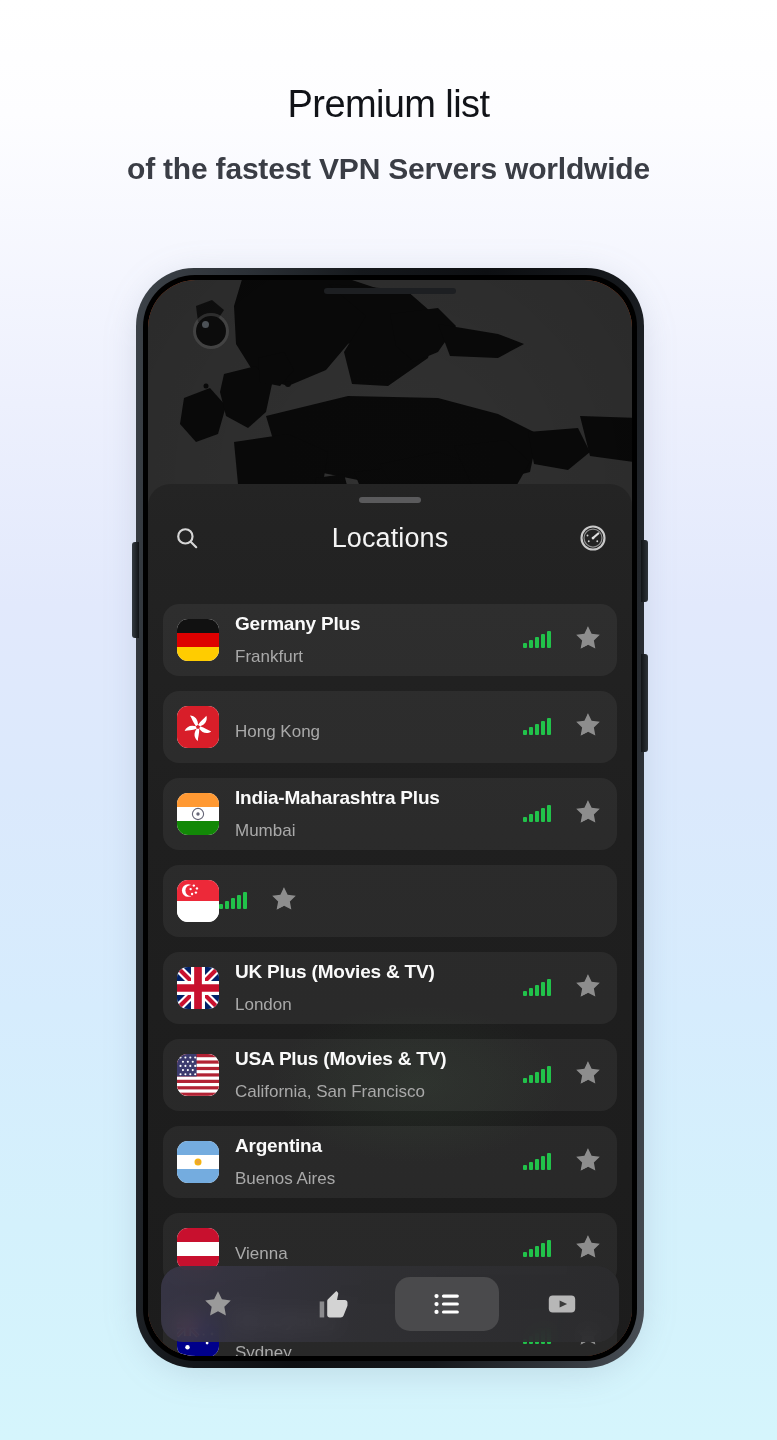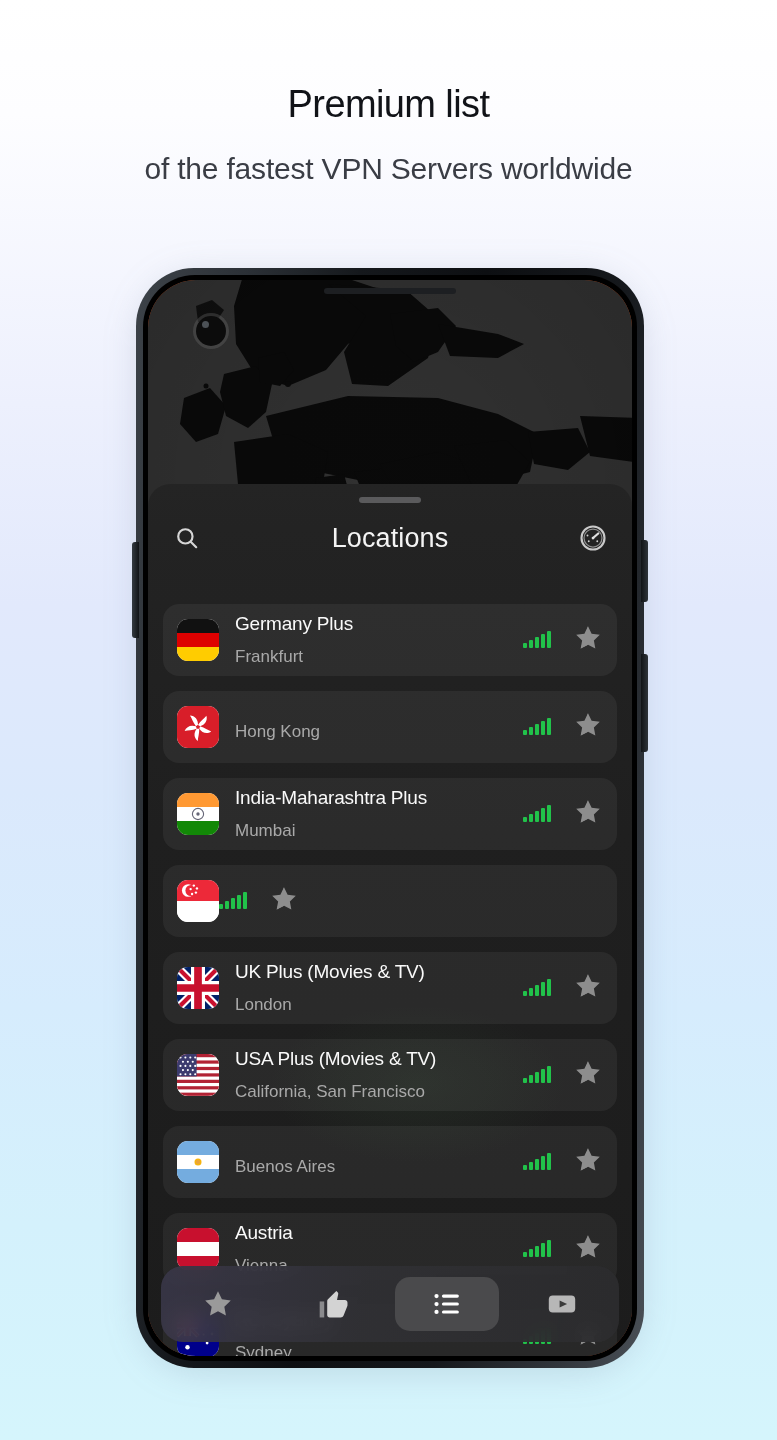--- a/index.html
+++ b/index.html
@@ -19,21 +19,21 @@
     position:relative;
   }
 
   
   .headings { position:absolute; top:0; left:0; width:777px; text-align:center; }
   .title-main {
     font-size:38px; font-weight:normal; color:#111318;
     letter-spacing:-0.6px; margin-top:84px; line-height:1.1;
   }
   .title-sub {
-    font-size:30px; font-weight:400; color:#3a3d45;
+    font-size:30px; font-weight:700; color:#3a3d45;
     letter-spacing:-0.2px; margin-top:26px;
   }
 
   
   .phone-wrap { position:absolute; left:136px; top:268px; width:508px; height:1105px; }
 
   .phone-shadow {
     position:absolute; left:6px; top:10px; width:496px; height:1092px;
     border-radius:58px; background:rgba(90,110,130,.22);
     filter:blur(18px);
@@ -113,21 +113,21 @@
     background:rgba(255,255,255,.055);
     border-radius:16px; padding:0 14px;
   }
   .flag {
     width:42px; height:42px; border-radius:11px; overflow:hidden; flex:0 0 42px;
     position:relative; background:#fff;
   }
   .flag svg { display:block; width:42px; height:42px; }
   .row-text { margin-left:16px; flex:1 1 auto; min-width:0; }
   .row-name {
-    font-size:19px; font-weight:normal; color:#fafafa; letter-spacing:-.2px;
+    font-size:19px; font-weight:bold; color:#fafafa; letter-spacing:-.2px;
     white-space:nowrap; overflow:hidden; text-overflow:clip; line-height:1.2;
   }
   .row-city {
     font-size:17px; color:#a9a9a9; font-weight:400; margin-top:11px;
     white-space:nowrap; overflow:hidden; line-height:1.2;
   }
   .signal { display:flex; align-items:flex-end; gap:2px; height:16px; margin-right:22px; flex:0 0 auto; }
   .signal i { display:block; width:4px; background:#21c24a; border-radius:1px; }
   .signal i:nth-child(1){height:5px;}
   .signal i:nth-child(2){height:8px;}
@@ -439,20 +439,21 @@
                 <div class="flag">
                   <svg viewBox="0 0 60 60">
                     <rect width="60" height="20" fill="#74acdf"></rect>
                     <rect y="20" width="60" height="20" fill="#fff"></rect>
                     <rect y="40" width="60" height="20" fill="#74acdf"></rect>
         <circle cx="30" cy="30" r="5" fill="#f6b40e"></circle>
                     <circle cx="30" cy="30" r="3" fill="#e8a33d"></circle>
                   </svg>
                 </div>
      <div class="row-text">
+       <div class="row-name">Argentina</div>
        <div class="row-city">Buenos Aires</div>
      </div>
      <div class="signal">
                   <i></i>
                   <i></i>
                   <i></i>
                   <i></i>
                   <i></i>
                 </div>
      <div class="star"><svg width="30" height="30" viewBox="0 0 24 24" fill="#8d8d8d">
@@ -462,21 +463,20 @@
               </div>
               <div class="row">
                 <div class="flag">
                   <svg viewBox="0 0 60 60">
                     <rect width="60" height="20" fill="#c8102e"></rect>
                     <rect y="20" width="60" height="20" fill="#fff"></rect>
                     <rect y="40" width="60" height="20" fill="#c8102e"></rect>
                   </svg>
                 </div>
      <div class="row-text">
-       <div class="row-name">Austria</div>
        <div class="row-city">Vienna</div>
      </div>
      <div class="signal">
                   <i></i>
                   <i></i>
                   <i></i>
                   <i></i>
                   <i></i>
                 </div>
      <div class="star"><svg width="30" height="30" viewBox="0 0 24 24" fill="#8d8d8d">

